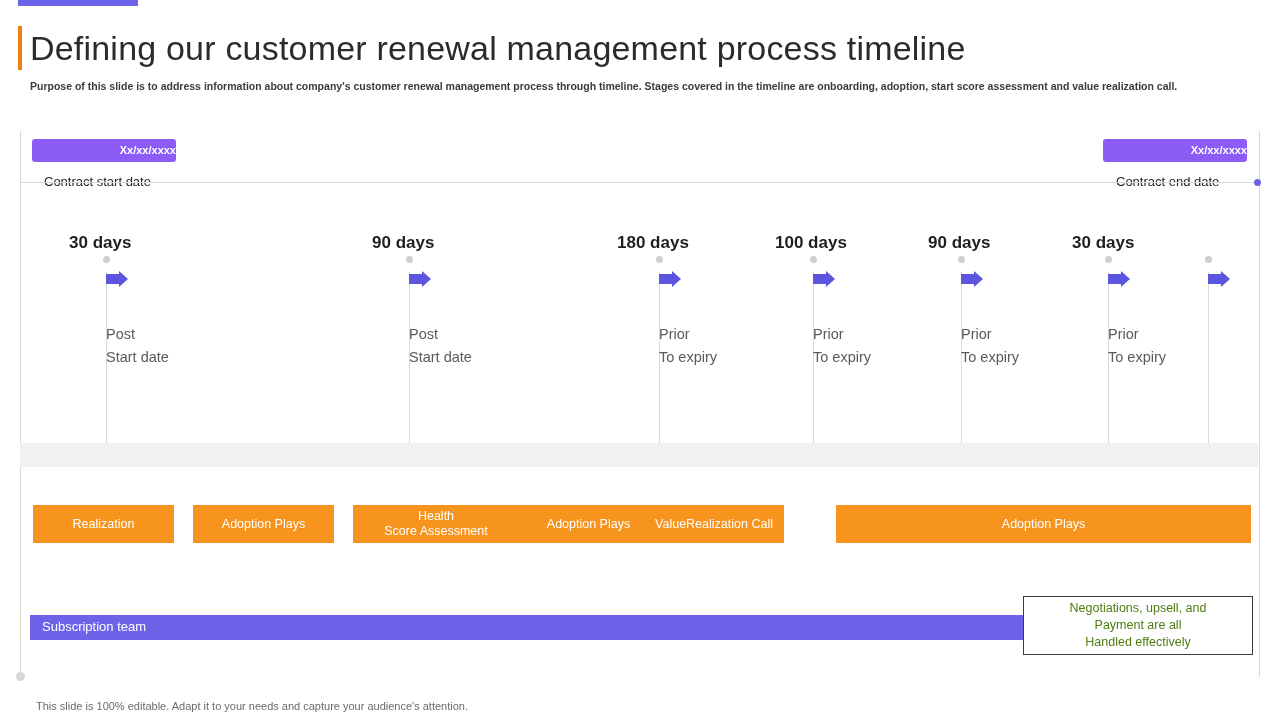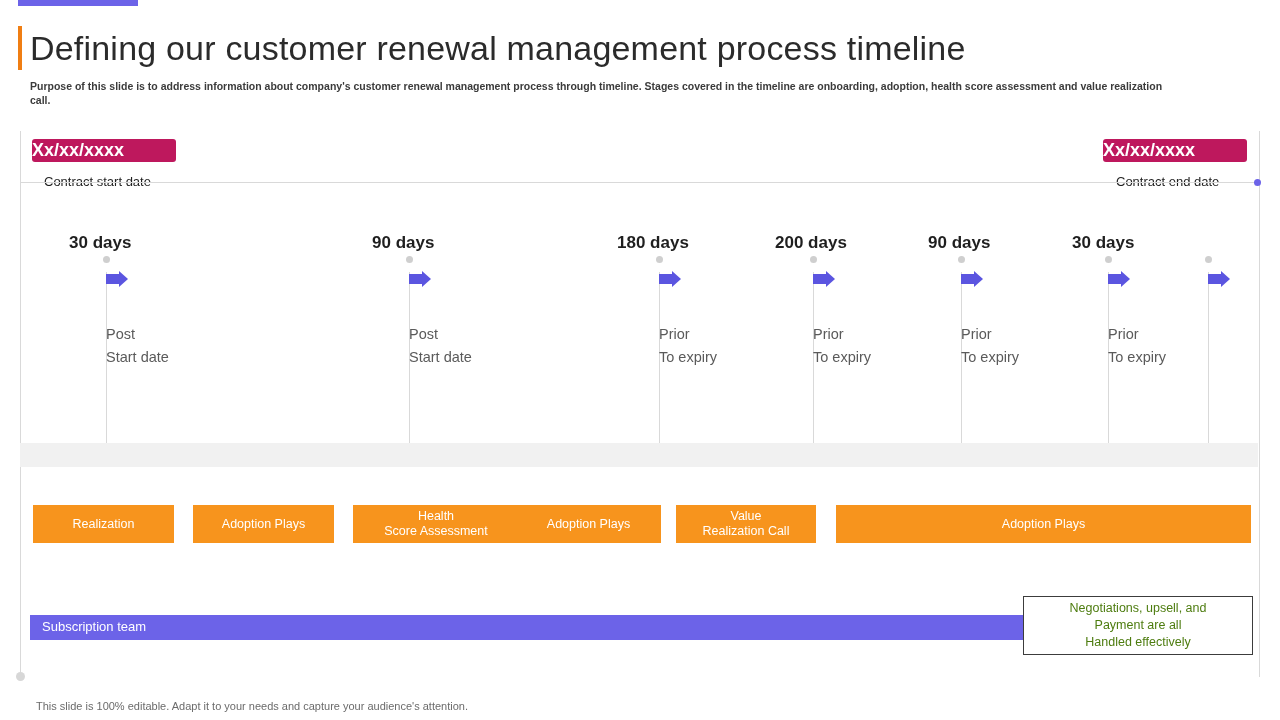--- a/index.html
+++ b/index.html
@@ -30,22 +30,22 @@
 
   
   .frame{
     position:absolute;left:20px;top:131px;width:1238px;height:546px;
     border-left:1px solid #d9d9d9;border-right:1px solid #d9d9d9;
     border-top:0;border-bottom:0;
   }
 
   .date-chip{
     position:absolute;height:23px;line-height:23px;
-    background:#be185d;color:#fff;border-radius:3px;
-    font-size:18px;font-weight:bold;text-align:left;
+    background:#8b5cf6;color:#fff;border-radius:3px;
+    font-size:11px;font-weight:bold;text-align:right;
   }
   .date-label{
     position:absolute;font-size:13px;color:#1f1f1f;white-space:nowrap;
   }
 
   
   .hline{
     position:absolute;left:20px;top:182px;width:1238px;height:1px;background:#d9d9d9;
   }
   .end-dot{
@@ -116,21 +116,21 @@
     position:absolute;left:0;top:700px;width:1280px;text-align:left;
     font-size:11px;color:#6b6b6b;padding-left:36px;
   }
 </style>
 </head>
 <body>
 
 <div class="top-accent"></div>
 <div class="title-rule"></div>
 <div class="title">Defining our customer renewal management process timeline</div>
-<div class="subtitle">Purpose of this slide is to address information about company's customer renewal management process through timeline. Stages covered in the timeline are onboarding, adoption, health score assessment and value realization call.</div>
+<div class="subtitle">Purpose of this slide is to address information about company's customer renewal management process through timeline. Stages covered in the timeline are onboarding, adoption, start score assessment and value realization call.</div>
 
 <div class="frame"></div>
 
 <div class="date-chip" style="left:32px;top:139px;width:144px;">Xx/xx/xxxx</div>
 <div class="date-label" style="left:44px;top:174px;">Contract start date</div>
 
 <div class="date-chip" style="left:1103px;top:139px;width:144px;">Xx/xx/xxxx</div>
 <div class="date-label" style="left:1116px;top:174px;">Contract end date</div>
 
 <div class="hline"></div>
@@ -164,21 +164,21 @@
 
 <div class="days-label" style="left:617px;top:233px;">180 days</div>
 <div class="node-dot" style="left:656px;top:256px;"></div>
 <div class="arrow" style="left:659px;top:271px;">
     <div class="body"></div>
     <div class="tip"></div>
   </div>
 <div class="node-text" style="left:659px;top:323px;width:100px;">Prior</div>
 <div class="node-text" style="left:659px;top:346px;width:100px;">To expiry</div>
 
-<div class="days-label" style="left:775px;top:233px;">200 days</div>
+<div class="days-label" style="left:775px;top:233px;">100 days</div>
 <div class="node-dot" style="left:810px;top:256px;"></div>
 <div class="arrow" style="left:813px;top:271px;">
     <div class="body"></div>
     <div class="tip"></div>
   </div>
 <div class="node-text" style="left:813px;top:323px;width:94px;">Prior</div>
 <div class="node-text" style="left:813px;top:346px;width:94px;">To expiry</div>
 
 <div class="days-label" style="left:928px;top:233px;">90 days</div>
 <div class="node-dot" style="left:958px;top:256px;"></div>
@@ -212,21 +212,21 @@
 <div class="stage" style="left:193px;top:505px;width:141px;">
   <span>Adoption Plays</span>
 </div>
 <div class="stage" style="left:353px;top:505px;width:166px;flex-direction:column;">
   <span>Health</span>
   <span>Score Assessment</span>
 </div>
 <div class="stage" style="left:516px;top:505px;width:145px;">
   <span>Adoption Plays</span>
 </div>
-<div class="stage" style="left:676px;top:505px;width:140px;flex-direction:column;">
+<div class="stage" style="left:644px;top:505px;width:140px;flex-direction:row;">
   <span>Value</span>
   <span>Realization Call</span>
 </div>
 <div class="stage" style="left:836px;top:505px;width:415px;">
   <span>Adoption Plays</span>
 </div>
 
 <div class="team-bar">
   <span>Subscription team</span>
 </div>

